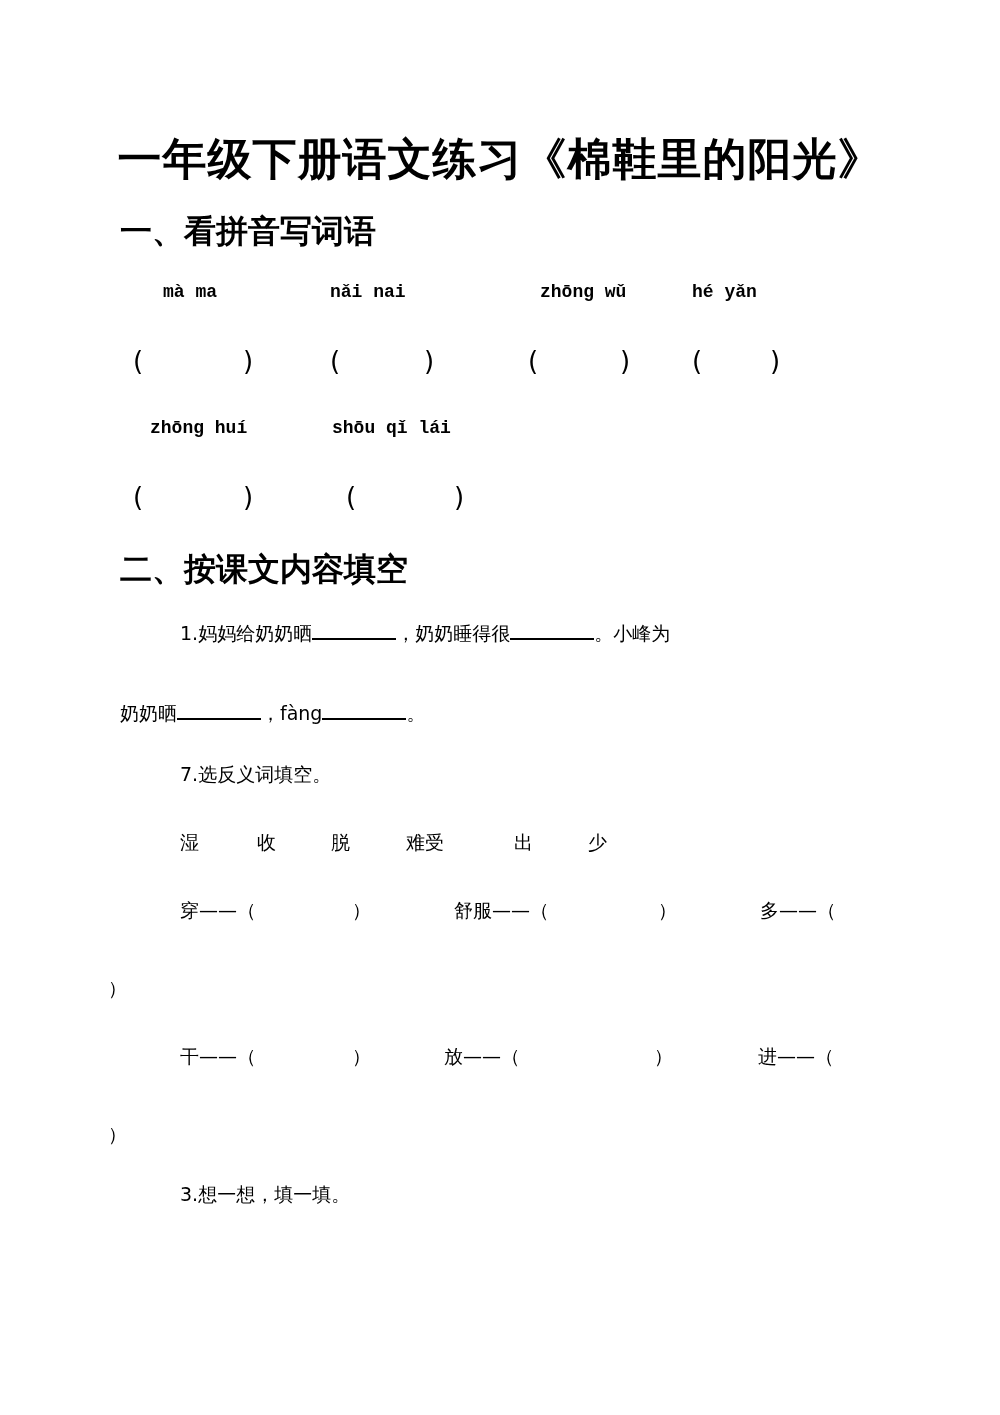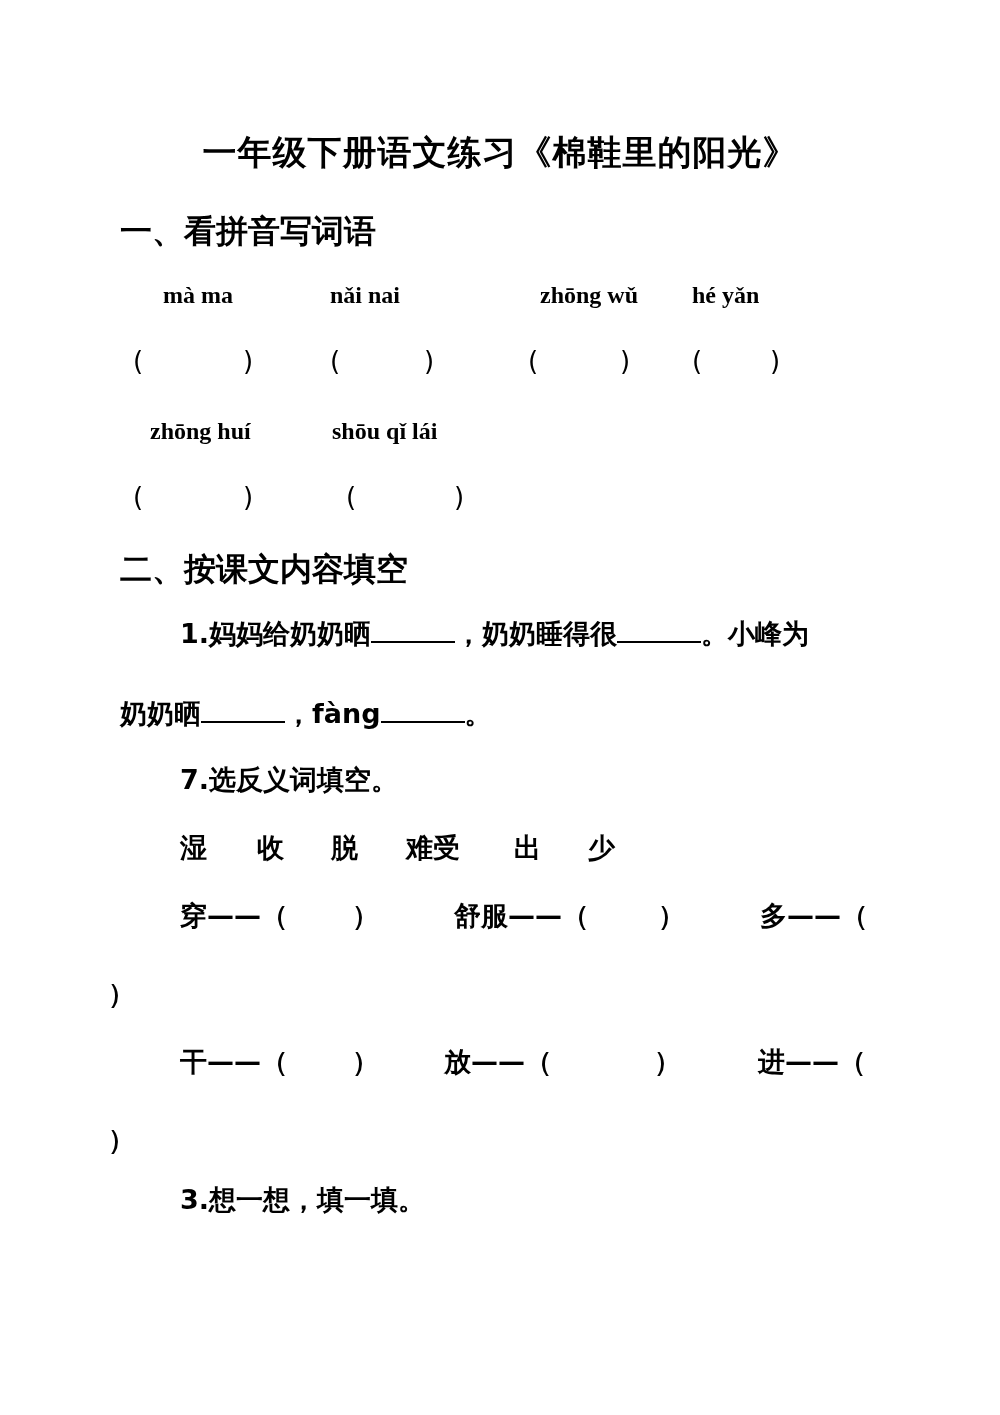--- a/index.html
+++ b/index.html
@@ -1,24 +1,24 @@
 <!DOCTYPE html>
 <html><head>
   <meta charset="utf-8">
   <style>
     html, body { margin: 0; padding: 0; background: #ffffff; }
     body {
       width: 1000px; height: 1415px; position: relative; overflow: hidden;
       font-family: "DejaVu Sans", sans-serif; color: #000;
     }
     .abs { position: absolute; white-space: nowrap; }
-    .title { left: 0; width: 1000px; text-align: center; top: 130px; font-size: 34px; font-weight: bold; letter-spacing: 1px; }
+    .title { left: 0; width: 1000px; text-align: center; top: 130px; font-size: 44px; font-weight: bold; letter-spacing: 1px; }
     .h2 { font-size: 32px; font-weight: bold; }
-    .cn { font-size: 27px; font-weight: bold; }
-    .py { font-family: Liberation Serif, serif; font-size: 24px; font-weight: bold; }
+    .cn { font-size: 19px; font-weight: normal; }
+    .py { font-family: Liberation Mono, monospace; font-size: 18px; font-weight: bold; }
     .paren { font-family: "DejaVu Sans", sans-serif; font-size: 26px; }
     .blank { display: inline-block; width: 84px; border-bottom: 2px solid #000; height: 22px; vertical-align: baseline; }
   </style>
 </head>
 <body>
 
 <div class="abs title">一年级下册语文练习《棉鞋里的阳光》</div>
 
 <div class="abs h2" style="left:120px; top:210px;">一、看拼音写词语</div>
 

